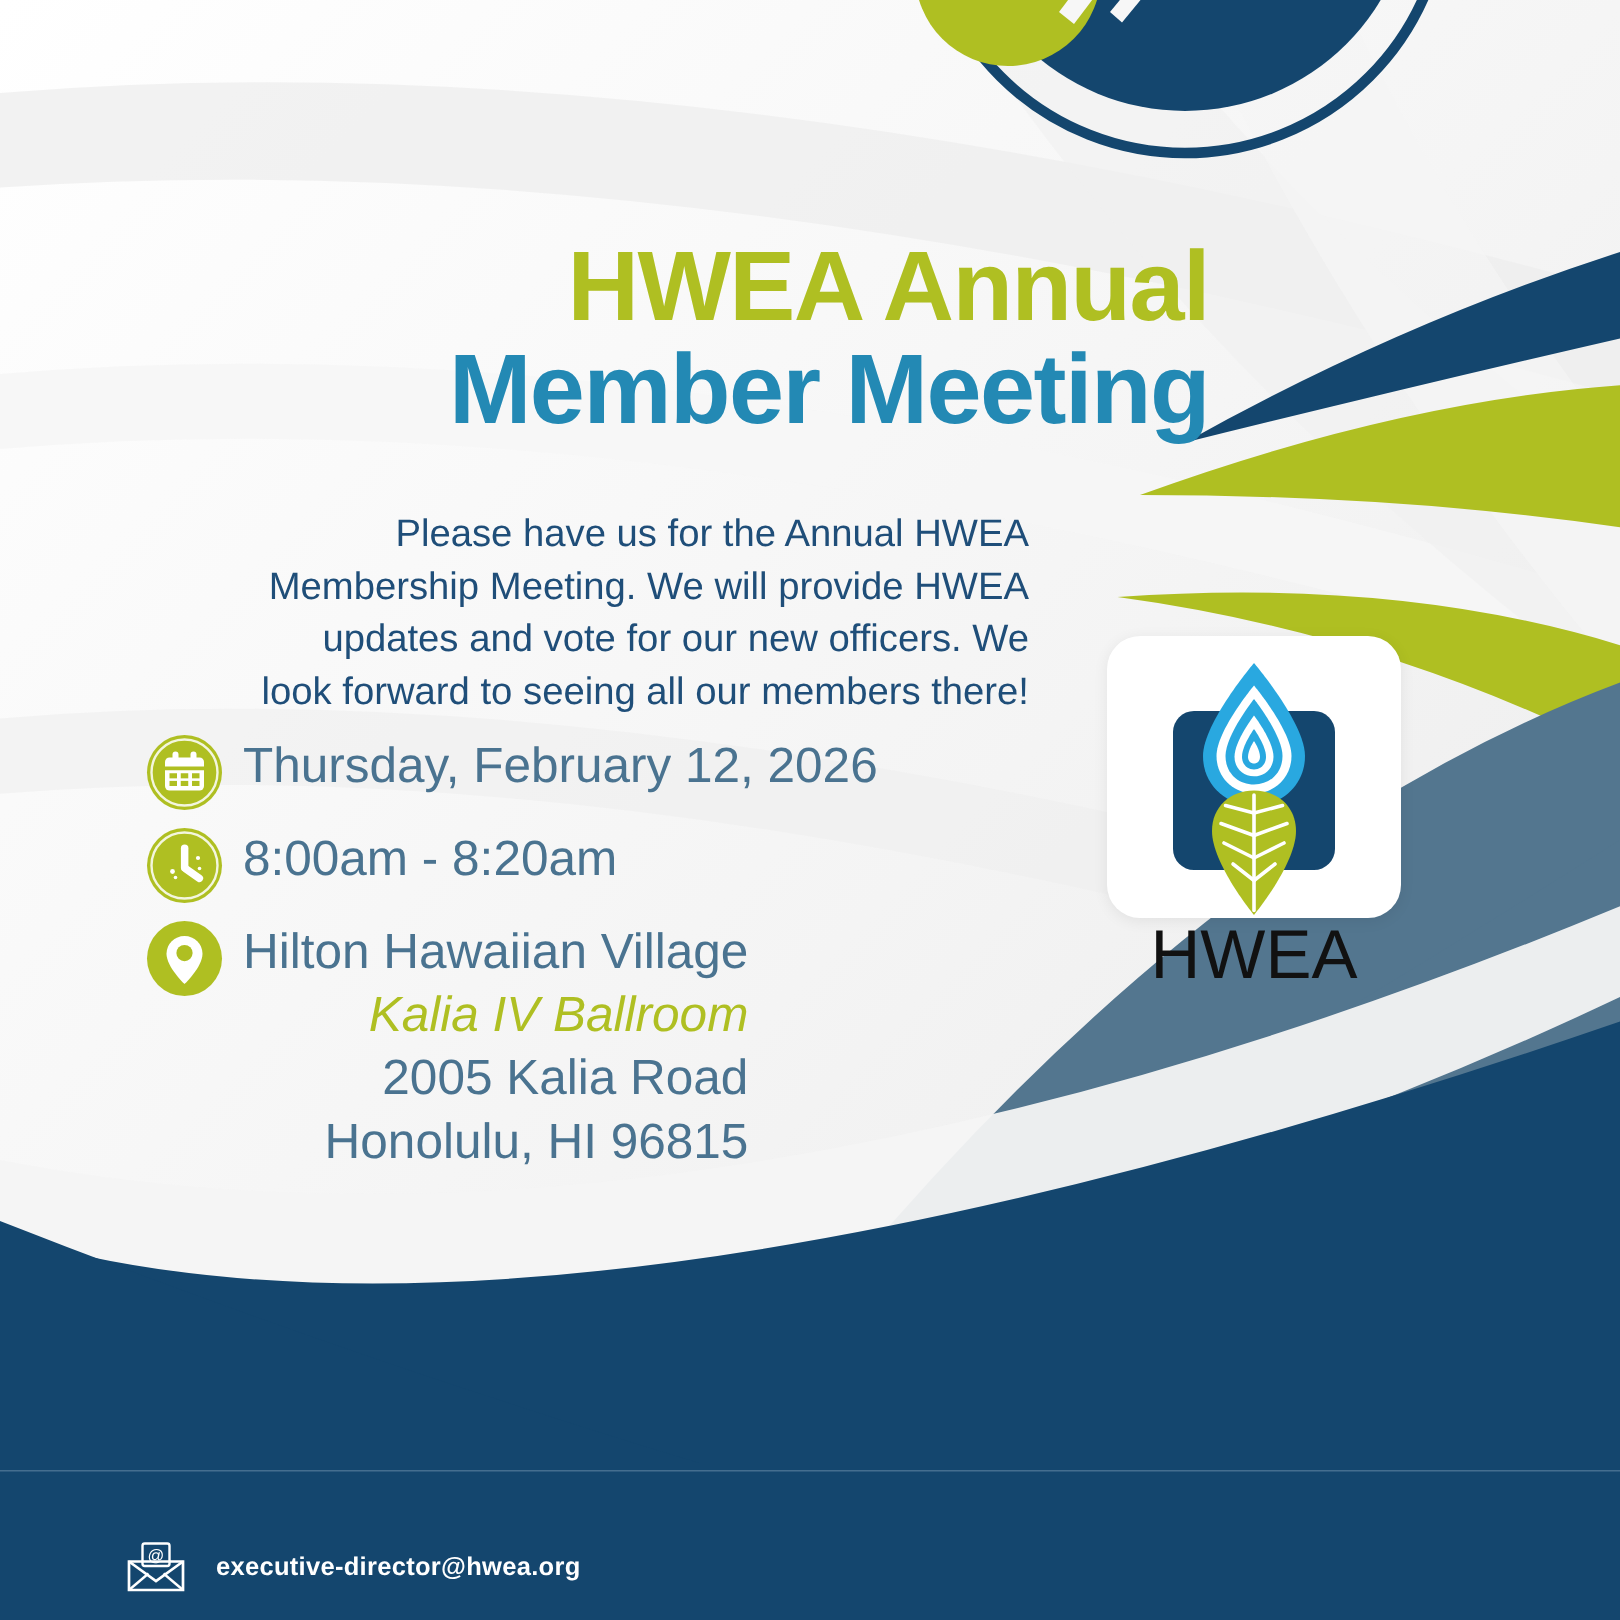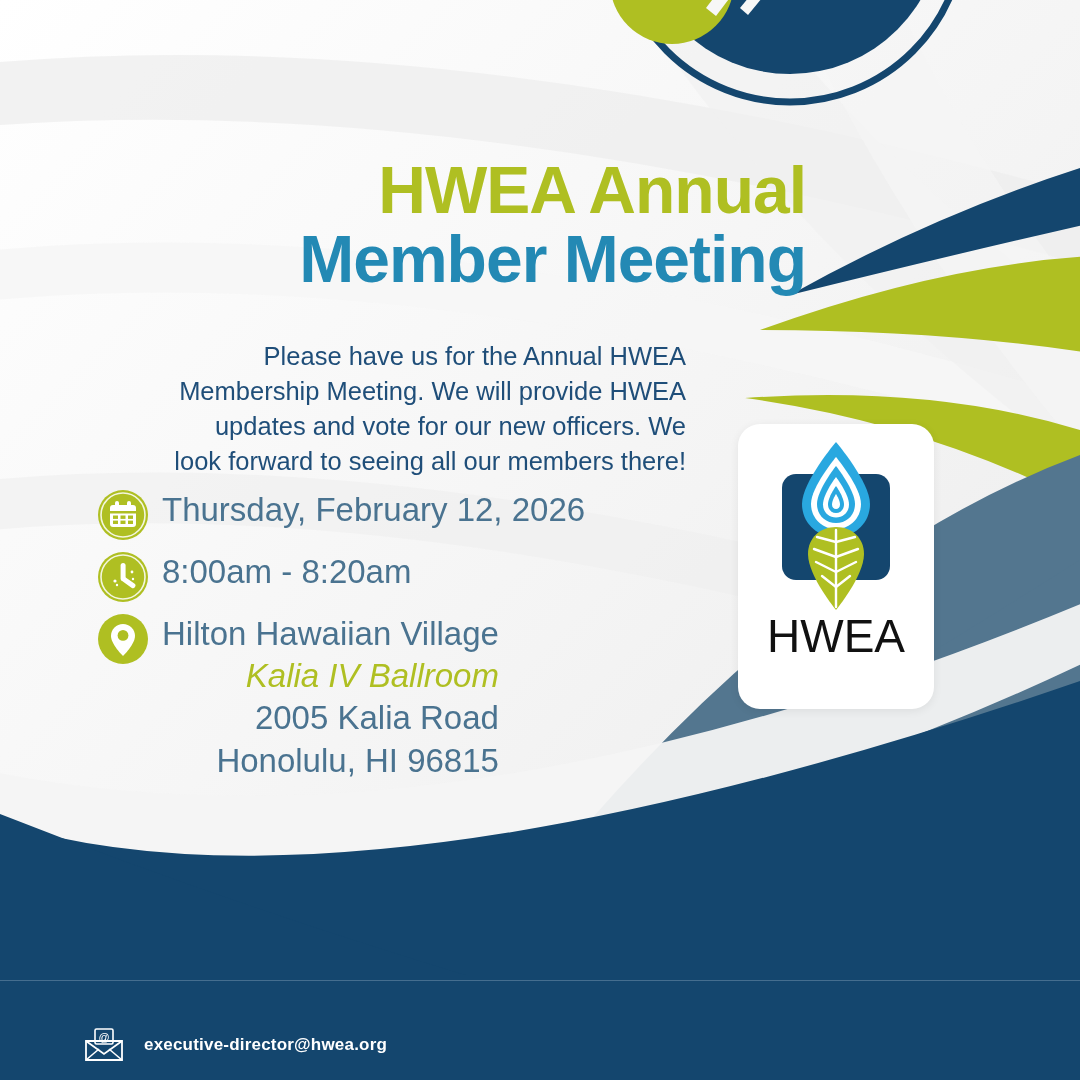--- a/index.html
+++ b/index.html
@@ -69,21 +69,21 @@
     display:block;
     color:#AFBF22;
     font-style:italic;
   }
   .detail-text .line{display:block;}
 
   
   .logo-card{
     position:absolute;
     left:738px;top:424px;
-    width:196px;height:285px;
+    width:196px;height:188px;
     background:#ffffff;
     border-radius:22px;
     box-shadow:0 2px 10px rgba(0,0,0,0.07);
   }
   .logo-card svg{display:block;width:196px;height:240px;}
 
   
   .footer{
     position:absolute;
     left:0;top:980px;

